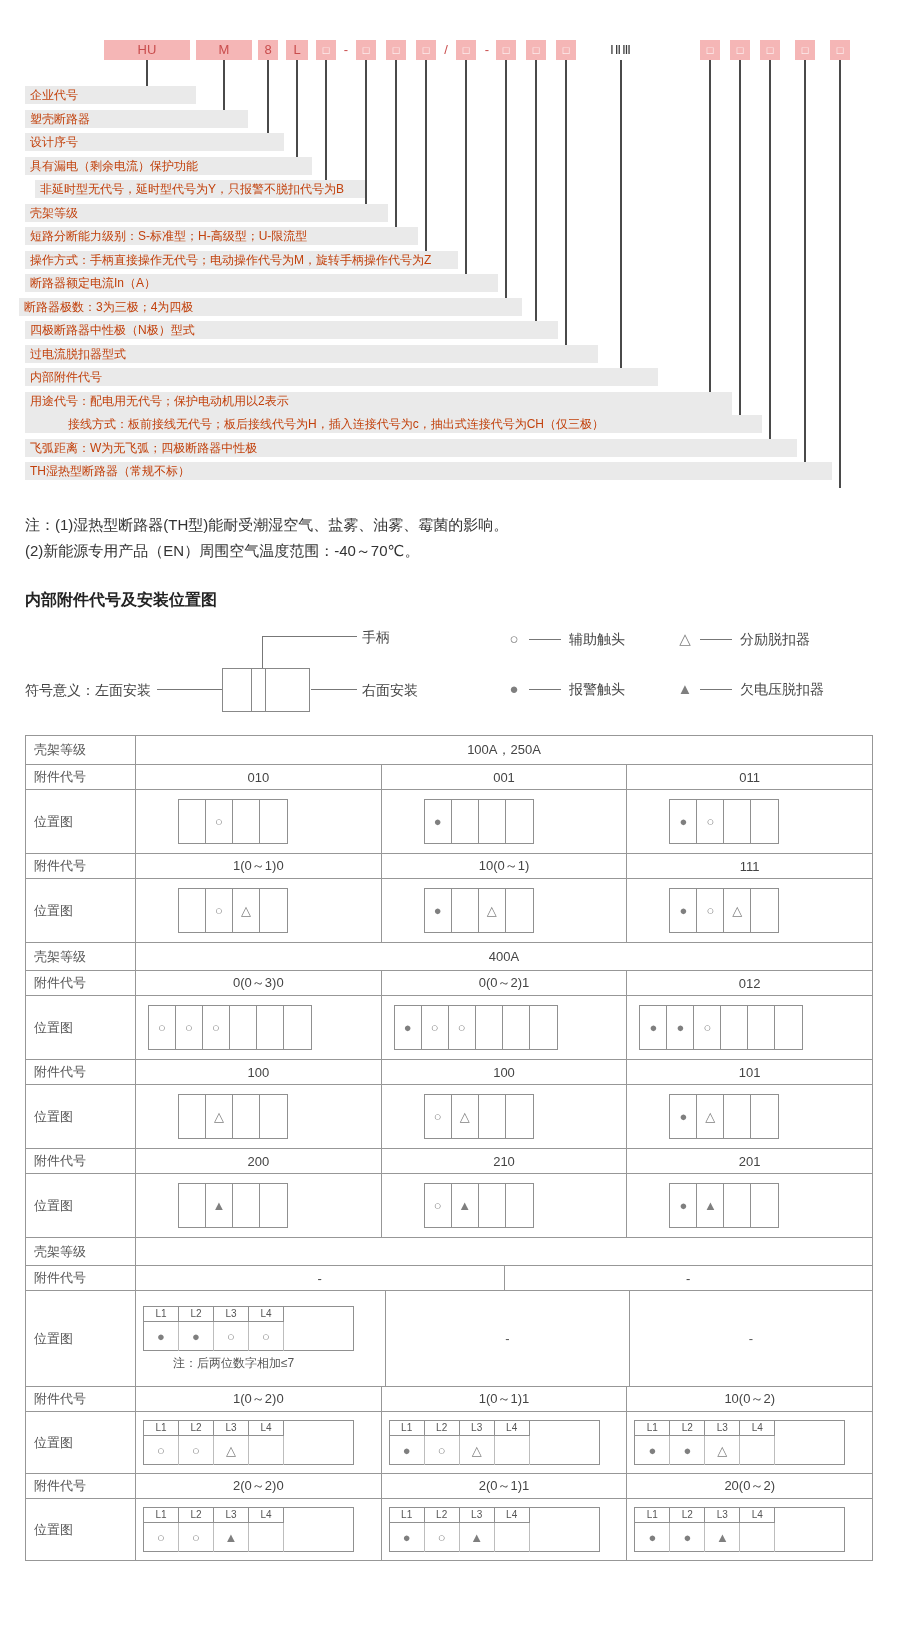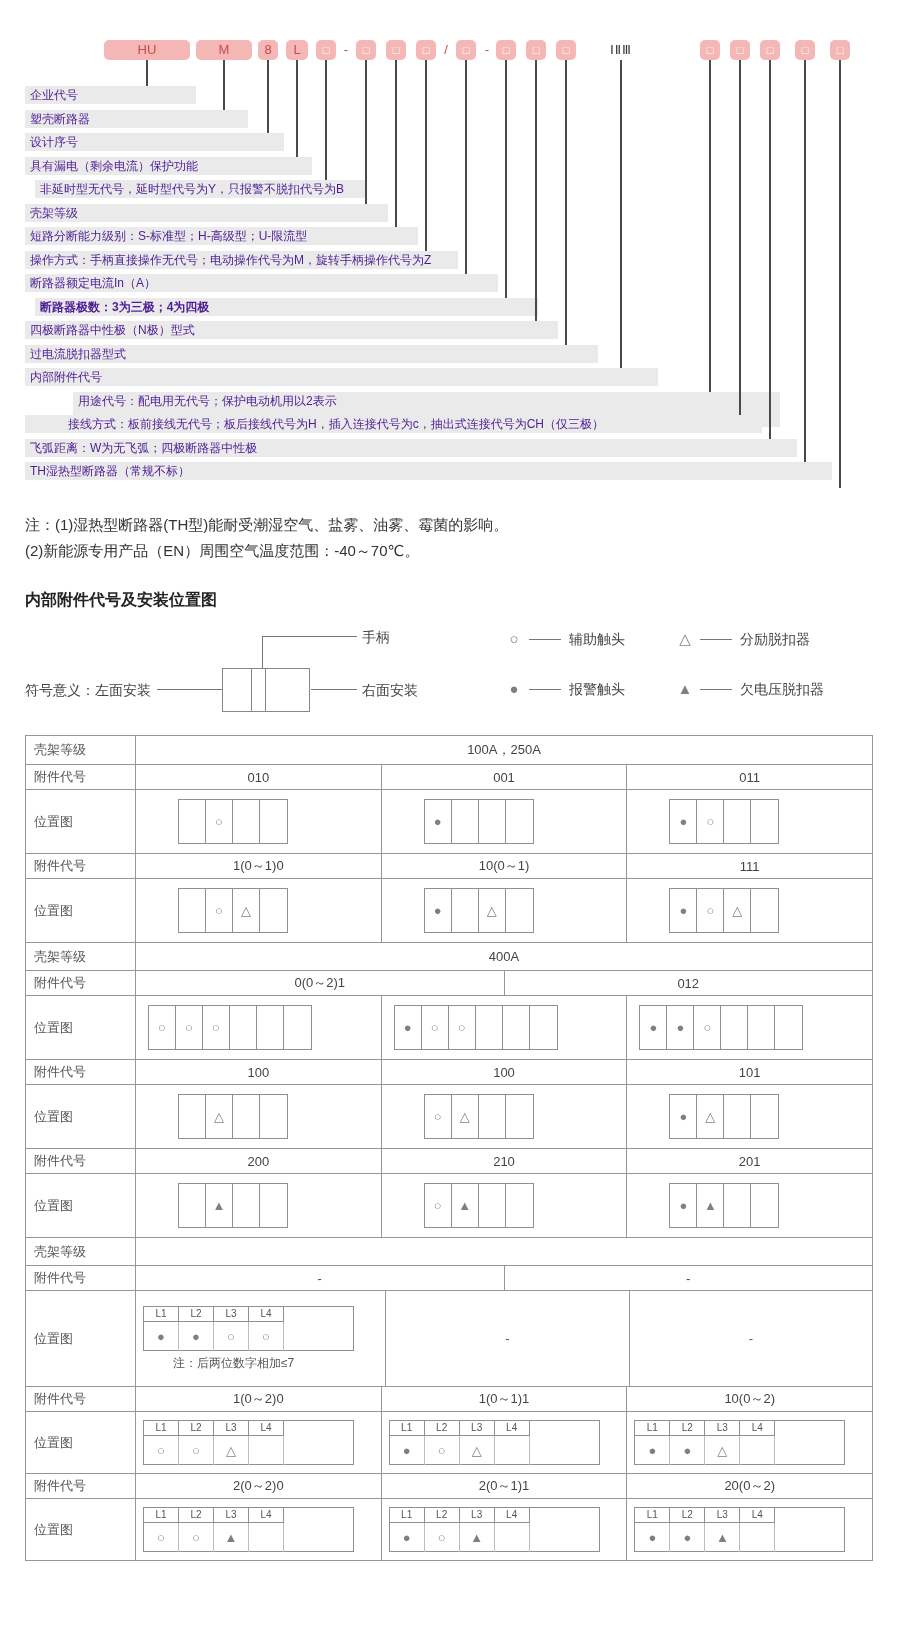--- a/index.html
+++ b/index.html
@@ -1,26 +1,26 @@
 <!DOCTYPE html>
 <html><head>
 <meta charset="utf-8">
 <style>
   *{box-sizing:border-box;margin:0;padding:0}
   html,body{background:#fff}
   body{font-family:"Liberation Sans","DejaVu Sans",sans-serif}
   #page{position:relative;width:900px;height:1625px;background:#ffffff;overflow:hidden}
   .abs{position:absolute}
   
-  .box{position:absolute;background:#f5b6b6;color:#c94d4d;font-size:13px;text-align:center;line-height:20px;border-radius:5px;white-space:nowrap}
+  .box{position:absolute;background:#f5b6b6;color:#c94d4d;font-size:13px;text-align:center;line-height:20px;border-radius:0;white-space:nowrap}
   .box.ph{color:#ffffff;font-size:11px}
   .box.plain{background:transparent;color:#3a3a3a;letter-spacing:1px}
   .sep{position:absolute;color:#c94d4d;font-size:13px;text-align:center;line-height:20px}
   .vl{position:absolute;background:#4a4a4a;width:2px}
-  .bar{position:absolute;background:#eaeaea;color:#4c1d95;font-size:12px;line-height:18px;padding-left:5px;white-space:nowrap;overflow:hidden}
+  .bar{position:absolute;background:#eaeaea;color:#c2410c;font-size:12px;line-height:18px;padding-left:5px;white-space:nowrap;overflow:hidden}
   .note{position:absolute;left:25px;font-size:15px;color:#333}
   #section-title{position:absolute;left:25px;top:590px;font-size:16px;font-weight:bold;color:#222}
   
   .lg-text{position:absolute;font-size:14px;color:#444;white-space:nowrap;line-height:18px}
   .lg-sym{position:absolute;font-size:15px;color:#7f7f7f;line-height:18px;text-align:center;width:18px}
   .lg-line{position:absolute;height:1px;background:#777}
   .hline{position:absolute;height:1px;background:#777}
   .vl2{position:absolute;width:1px;background:#777}
   #lg-box{position:absolute;left:222px;top:668px;width:88px;height:44px;border:1px solid #888;background:#fff}
   .lg-v{position:absolute;top:0;height:100%;width:1px;background:#888}
@@ -73,33 +73,33 @@
       <div class="vl" style="left: 395px; top: 60px; width: 2px; height: 169px;"></div>
       <div class="bar" style="left: 25px; top: 227px; width: 393px; height: 18px;">短路分断能力级别：S-标准型；H-高级型；U-限流型</div>
       <div class="box ph" style="left: 416px; top: 40px; width: 20px; height: 20px;">□</div>
       <div class="vl" style="left: 425px; top: 60px; width: 2px; height: 192.5px;"></div>
       <div class="bar" style="left: 25px; top: 250.5px; width: 433px; height: 18px;">操作方式：手柄直接操作无代号；电动操作代号为M，旋转手柄操作代号为Z</div>
       <div class="box ph" style="left: 456px; top: 40px; width: 20px; height: 20px;">□</div>
       <div class="vl" style="left: 465px; top: 60px; width: 2px; height: 216px;"></div>
       <div class="bar" style="left: 25px; top: 274px; width: 473px; height: 18px;">断路器额定电流In（A）</div>
       <div class="box ph" style="left: 496px; top: 40px; width: 20px; height: 20px;">□</div>
       <div class="vl" style="left: 505px; top: 60px; width: 2px; height: 239.5px;"></div>
-      <div class="bar" style="left: 35px; top: 297.5px; width: 503px; height: 18px; font-weight: bold;">断路器极数：3为三极；4为四极</div>
+      <div class="bar" style="left: 19px; top: 297.5px; width: 503px; height: 18px;">断路器极数：3为三极；4为四极</div>
       <div class="box ph" style="left: 526px; top: 40px; width: 20px; height: 20px;">□</div>
       <div class="vl" style="left: 535px; top: 60px; width: 2px; height: 263px;"></div>
       <div class="bar" style="left: 25px; top: 321px; width: 533px; height: 18px;">四极断路器中性极（N极）型式</div>
       <div class="box ph" style="left: 556px; top: 40px; width: 20px; height: 20px;">□</div>
       <div class="vl" style="left: 565px; top: 60px; width: 2px; height: 286.5px;"></div>
       <div class="bar" style="left: 25px; top: 344.5px; width: 573px; height: 18px;">过电流脱扣器型式</div>
       <div class="box plain" style="left: 592px; top: 40px; width: 58px; height: 20px;">ⅠⅡⅢ</div>
       <div class="vl" style="left: 620px; top: 60px; width: 2px; height: 310px;"></div>
       <div class="bar" style="left: 25px; top: 368px; width: 633px; height: 18px;">内部附件代号</div>
       <div class="box ph" style="left: 700px; top: 40px; width: 20px; height: 20px;">□</div>
       <div class="vl" style="left: 709px; top: 60px; width: 2px; height: 333.5px;"></div>
-      <div class="bar" style="left: 25px; top: 391.5px; width: 707px; height: 35px; margin-left: 48px;">用途代号：配电用无代号；保护电动机用以2表示</div>
+      <div class="bar" style="left: 25px; top: 391.5px; width: 707px; height: 35px;">用途代号：配电用无代号；保护电动机用以2表示</div>
       <div class="box ph" style="left: 730px; top: 40px; width: 20px; height: 20px;">□</div>
       <div class="vl" style="left: 739px; top: 60px; width: 2px; height: 357px;"></div>
       <div class="bar" style="left: 25px; top: 415px; width: 737px; height: 18px; padding-left: 43px;">接线方式：板前接线无代号；板后接线代号为H，插入连接代号为c，抽出式连接代号为CH（仅三极）</div>
       <div class="box ph" style="left: 760px; top: 40px; width: 20px; height: 20px;">□</div>
       <div class="vl" style="left: 769px; top: 60px; width: 2px; height: 380.5px;"></div>
       <div class="bar" style="left: 25px; top: 438.5px; width: 772px; height: 18px;">飞弧距离：W为无飞弧；四极断路器中性极</div>
       <div class="box ph" style="left: 795px; top: 40px; width: 20px; height: 20px;">□</div>
       <div class="vl" style="left: 804px; top: 60px; width: 2px; height: 404px;"></div>
       <div class="bar" style="left: 25px; top: 462px; width: 807px; height: 18px;">TH湿热型断路器（常规不标）</div>
       <div class="box ph" style="left: 830px; top: 40px; width: 20px; height: 20px;">□</div>
@@ -211,20 +211,21 @@
             <div class="dcell"></div>
           </div>
         </div>
       </div>
       <div class="trow" style="height: 28px;">
         <div class="tlabel">壳架等级</div>
         <div class="tcell">400A</div>
       </div>
       <div class="trow" style="height: 25px;">
         <div class="tlabel">附件代号</div>
+        <div class="tcell br">0(0～3)0</div>
         <div class="tcell br">0(0～2)1</div>
         <div class="tcell">012</div>
       </div>
       <div class="trow" style="height: 64px;">
         <div class="tlabel">位置图</div>
         <div class="tcell br padwide">
           <div class="dbox">
             <div class="dcell br">○</div>
             <div class="dcell br">○</div>
             <div class="dcell br">○</div>

